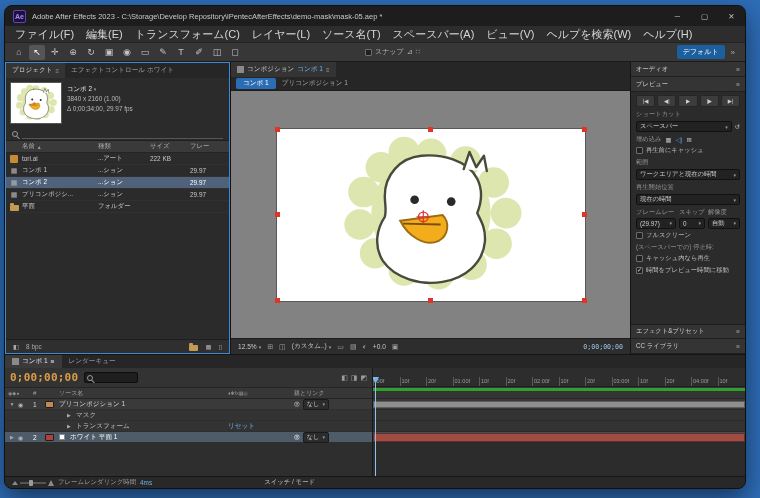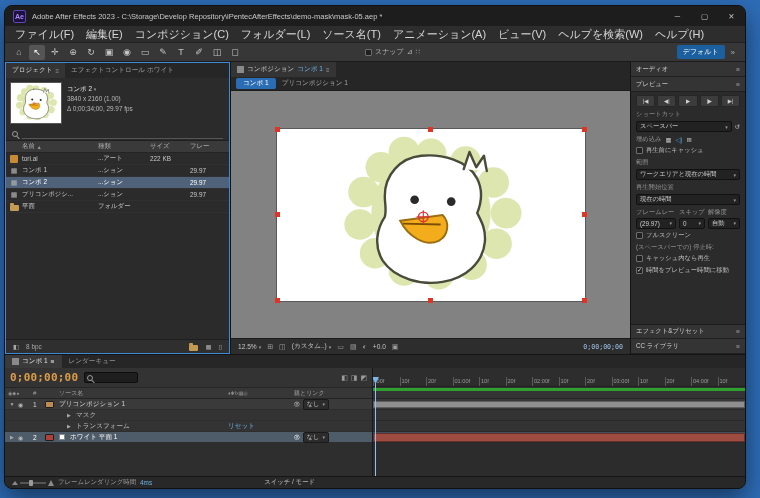--- a/index.html
+++ b/index.html
@@ -191,24 +191,24 @@
     <div class="win-controls">
       <div class="win-btn">─</div>
       <div class="win-btn">▢</div>
       <div class="win-btn">✕</div>
     </div>
   </div>
 
   <div class="menubar">
     <span class="menu-item">ファイル(F)</span>
     <span class="menu-item">編集(E)</span>
-    <span class="menu-item">コンポジション(C)</span>
-    <span class="menu-item">フォルダー(L)</span>
+    <span class="menu-item">トランスフォーム(C)</span>
+    <span class="menu-item">レイヤー(L)</span>
     <span class="menu-item">ソース名(T)</span>
-    <span class="menu-item">アニメーション(A)</span>
+    <span class="menu-item">スペースバー(A)</span>
     <span class="menu-item">ビュー(V)</span>
     <span class="menu-item">ヘルプを検索(W)</span>
     <span class="menu-item">ヘルプ(H)</span>
   </div>
 
   <div class="toolbar">
     <span class="tool">⌂</span>
     <span class="tool active">↖</span>
     <span class="tool">✛</span>
     <span class="tool">⊕</span>

